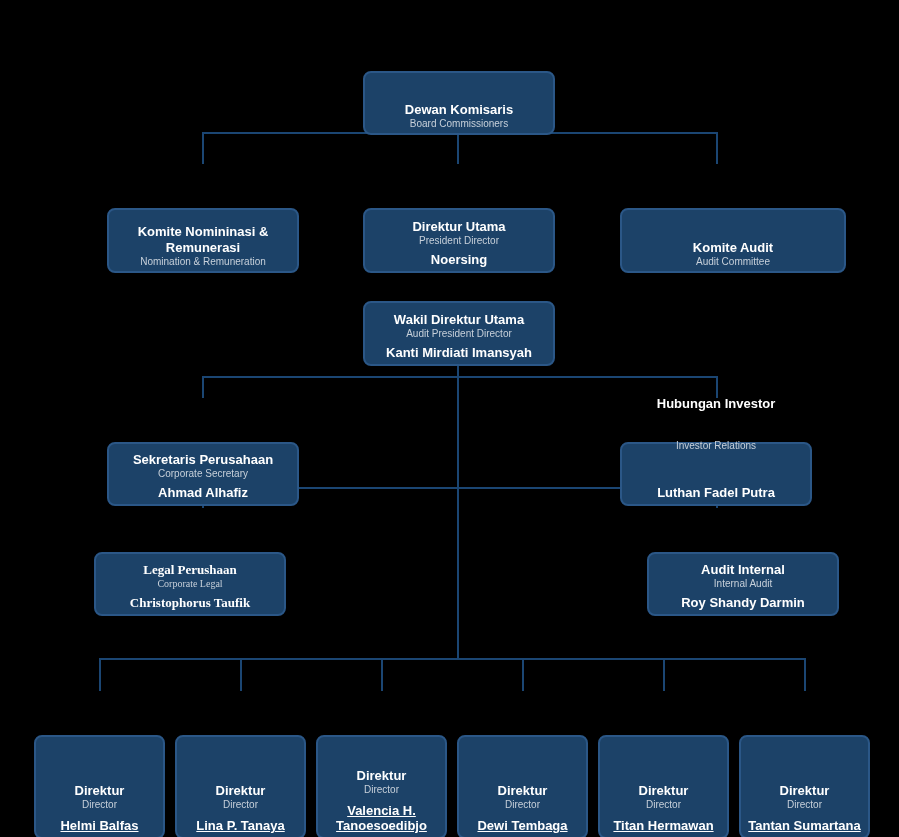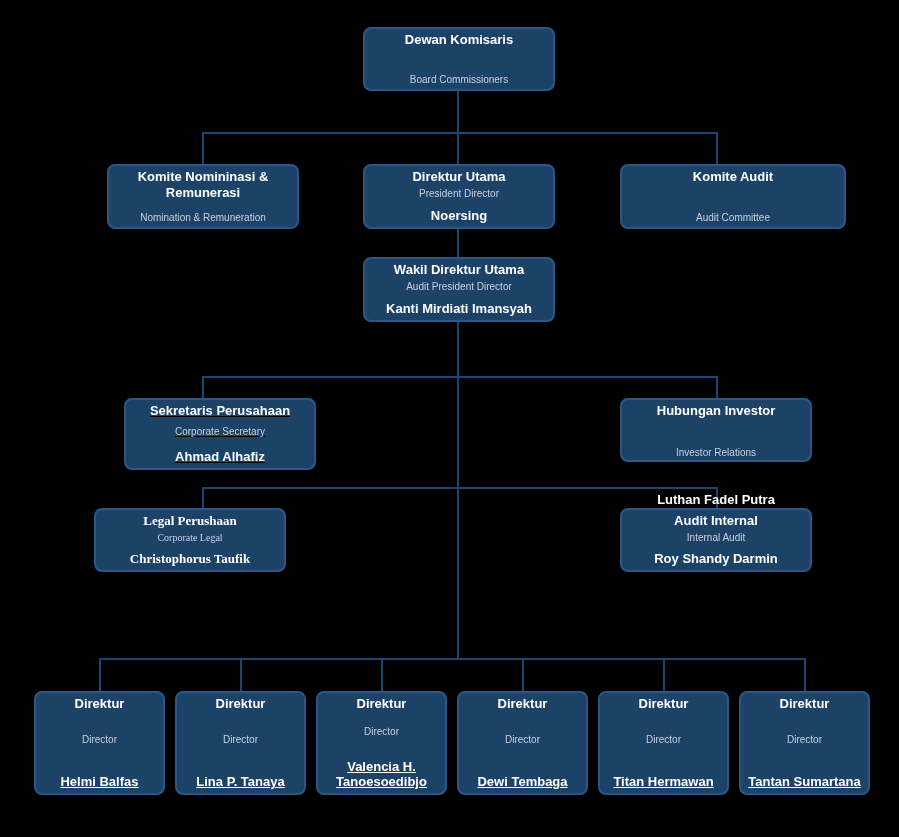--- a/index.html
+++ b/index.html
@@ -24,23 +24,24 @@
   }
   .node {
     position: absolute;
     box-sizing: border-box;
     background: var(--box-fill);
     border: 2px solid var(--box-border);
     border-radius: 8px;
     display: flex;
     flex-direction: column;
     align-items: center;
-    justify-content: space-between;
+    justify-content: flex-end;
     text-align: center;
     padding: 3px 6px;
+    margin-top: 44px;
   }
   .node .title {
     font-weight: bold;
     font-size: 13px;
     line-height: 1.25;
     color: var(--title-color);
   }
   .node .subtitle {
     font-size: 10px;
     line-height: 1.2;
@@ -104,37 +105,37 @@
     <div class="title">Komite Audit</div>
     <div class="subtitle">Audit Committee</div>
   </div>
 
   <div class="node" style="left:363px; top:257px; width:192px; height:65px;">
     <div class="title">Wakil Direktur Utama</div>
     <div class="subtitle">Audit President Director</div>
     <div class="name">Kanti Mirdiati Imansyah</div>
   </div>
 
-  <div class="node" style="left:124px; top:398px; width:192px; height:72px;text-decoration:underline;">
+  <div class="node" style="left:107px; top:398px; width:192px; height:64px;">
     <div class="title">Sekretaris Perusahaan</div>
     <div class="subtitle">Corporate Secretary</div>
     <div class="name">Ahmad Alhafiz</div>
   </div>
   <div class="node" style="left:620px; top:398px; width:192px; height:64px;gap:28px;">
     <div class="title">Hubungan Investor</div>
     <div class="subtitle">Investor Relations</div>
     <div class="name">Luthan Fadel Putra</div>
   </div>
 
   <div class="node" style="left:94px; top:508px; width:192px; height:64px;font-family:Liberation Serif, serif;">
     <div class="title">Legal Perushaan</div>
     <div class="subtitle">Corporate Legal</div>
     <div class="name">Christophorus Taufik</div>
   </div>
-  <div class="node" style="left:620px; top:508px; width:192px; height:64px;">
+  <div class="node" style="left:647px; top:508px; width:192px; height:64px;">
     <div class="title">Audit Internal</div>
     <div class="subtitle">Internal Audit</div>
     <div class="name">Roy Shandy Darmin</div>
   </div>
 
   <div class="node director" style="left:34px; top:691px; width:131px; height:104px;">
     <div class="title">Direktur</div>
     <div class="subtitle">Director</div>
     <div class="name">Helmi Balfas</div>
   </div>

